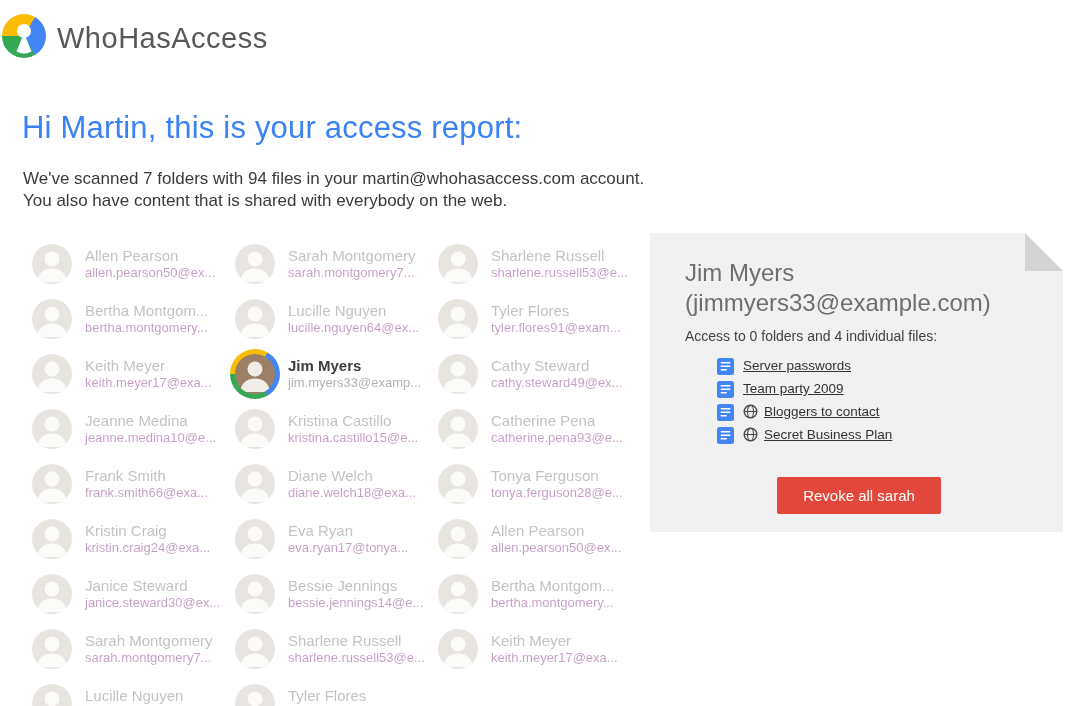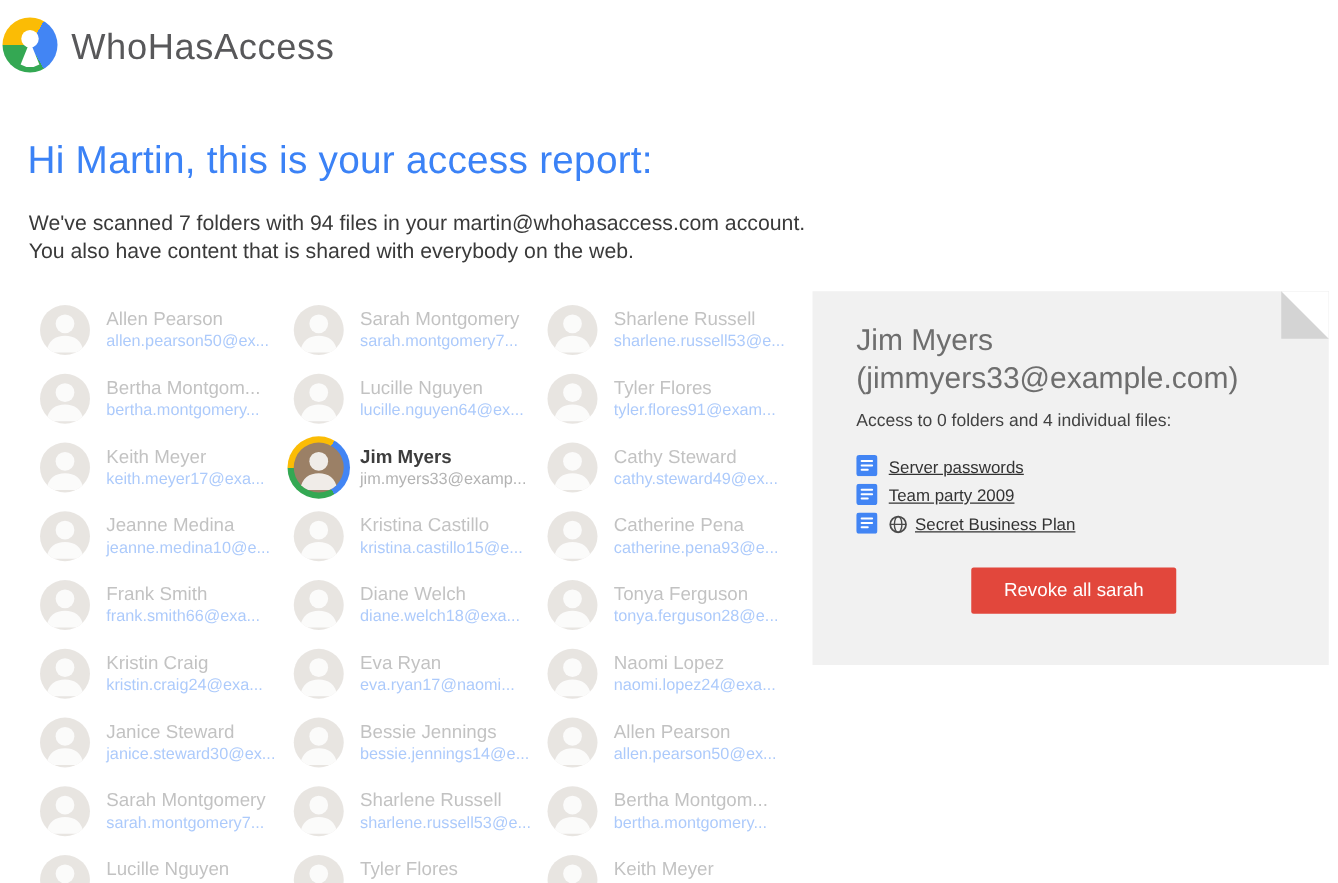--- a/index.html
+++ b/index.html
@@ -26,33 +26,33 @@
   .user.selected { opacity:1; }
   .avatar-wrap { width:50px; height:50px; flex:0 0 50px; display:flex; align-items:center; justify-content:center; }
   .avatar { width:40px; height:40px; border-radius:50%; background:#c9c2ba; overflow:hidden; position:relative; }
   .avatar svg { display:block; }
   .user.selected .avatar-wrap { border-radius:50%;
     background:conic-gradient(from -90deg, var(--accent-yellow) 0 120deg, var(--accent-blue) 120deg 240deg, var(--accent-green) 240deg 360deg); }
   .user.selected .avatar { width:40px; height:40px; background:#9b8066; }
   .u-text { margin-left:8px; min-width:0; }
   .u-name { font-size:15px; color:#6f6f6f; line-height:19px; white-space:nowrap; }
   .user.selected .u-name { color:#3d3d3d; font-weight:700; }
-  .u-email { font-size:13px; color:#3b82f6; line-height:16px; white-space:nowrap; }
+  .u-email { font-size:13px; color:#701a75; line-height:16px; white-space:nowrap; }
   .user.selected .u-email { color:#b3b3b3; }
 
   
   .panel { position:absolute; left:650px; top:233px; width:413px; height:299px;
     background:var(--panel-bg); }
   .fold-corner { position:absolute; top:0; right:0; width:0; height:0; border-style:solid;
     border-width:0 38px 38px 0; border-color:#ffffff #ffffff #d4d4d4 transparent; }
   .panel-inner { padding:25px 30px 0 35px; }
   .panel-title { font-size:24px; font-weight:300; color:#6e6e6e; line-height:30px; }
   .panel-access { margin-top:10px; font-size:14px; color:#424242; }
   .file-list { margin-top:14px; }
-  .file-item { display:flex; align-items:flex-end; height:23px; }
+  .file-item { display:flex; align-items:flex-start; height:23px;margin-left:32px; }
   .doc-icon { width:17px; height:17px; flex:0 0 17px; margin-right:9px; }
   .globe-icon { width:15px; height:15px; flex:0 0 15px; margin-right:6px; }
   .file-link { font-size:13.5px; color:#333; text-decoration:underline; cursor:pointer; white-space:nowrap; }
   .revoke-btn { display:block; margin:27px auto 0; background:var(--button-red); color:#fff;
     border:none; font-family:inherit; font-size:15px; padding:10px 26px; border-radius:2px; cursor:pointer; }
 </style>
 </head>
 <body>
 
 <div class="header">
@@ -288,21 +288,21 @@
     <div class="avatar-wrap">
       <div class="avatar">
         <svg width="40" height="40" viewBox="0 0 40 40">
           <circle cx="20" cy="15" r="7.5" fill="#ffffff" opacity="0.85"></circle>
           <path d="M5 38 C6.5 28 12.5 24.5 20 24.5 C27.5 24.5 33.5 28 35 38 Z" fill="#ffffff" opacity="0.85"></path>
         </svg>
       </div>
     </div>
     <div class="u-text">
       <div class="u-name">Eva Ryan</div>
-      <div class="u-email">eva.ryan17@naomi...</div>
+      <div class="u-email">eva.ryan17@tonya...</div>
     </div>
   </div>
 
   <div class="user">
     <div class="avatar-wrap">
       <div class="avatar">
         <svg width="40" height="40" viewBox="0 0 40 40">
           <circle cx="20" cy="15" r="7.5" fill="#ffffff" opacity="0.85"></circle>
           <path d="M5 38 C6.5 28 12.5 24.5 20 24.5 C27.5 24.5 33.5 28 35 38 Z" fill="#ffffff" opacity="0.85"></path>
         </svg>
@@ -413,34 +413,20 @@
           <path d="M5 38 C6.5 28 12.5 24.5 20 24.5 C27.5 24.5 33.5 28 35 38 Z" fill="#ffffff" opacity="0.85"></path>
         </svg>
       </div>
     </div>
     <div class="u-text">
       <div class="u-name">Tonya Ferguson</div>
       <div class="u-email">tonya.ferguson28@e...</div>
     </div>
   </div>
 
-  <div class="user">
-    <div class="avatar-wrap">
-      <div class="avatar">
-        <svg width="40" height="40" viewBox="0 0 40 40">
-          <circle cx="20" cy="15" r="7.5" fill="#ffffff" opacity="0.85"></circle>
-          <path d="M5 38 C6.5 28 12.5 24.5 20 24.5 C27.5 24.5 33.5 28 35 38 Z" fill="#ffffff" opacity="0.85"></path>
-        </svg>
-      </div>
-    </div>
-    <div class="u-text">
-      <div class="u-name">Naomi Lopez</div>
-      <div class="u-email">naomi.lopez24@exa...</div>
-    </div>
-  </div>
 
   <div class="user">
     <div class="avatar-wrap">
       <div class="avatar">
         <svg width="40" height="40" viewBox="0 0 40 40">
           <circle cx="20" cy="15" r="7.5" fill="#ffffff" opacity="0.85"></circle>
           <path d="M5 38 C6.5 28 12.5 24.5 20 24.5 C27.5 24.5 33.5 28 35 38 Z" fill="#ffffff" opacity="0.85"></path>
         </svg>
       </div>
     </div>
@@ -506,31 +492,45 @@
     <svg class="doc-icon" viewBox="0 0 17 17">
       <rect x="0" y="0" width="17" height="17" rx="2.5" fill="#4285f4"></rect>
       <rect x="3.5" y="4" width="10" height="1.6" rx="0.8" fill="#fff"></rect>
       <rect x="3.5" y="7.5" width="10" height="1.6" rx="0.8" fill="#fff"></rect>
       <rect x="3.5" y="11" width="6.5" height="1.6" rx="0.8" fill="#fff"></rect>
     </svg>
 
     <span class="file-link">Team party 2009</span>
   </div>
 
-
   <div class="file-item">
     <svg class="doc-icon" viewBox="0 0 17 17">
       <rect x="0" y="0" width="17" height="17" rx="2.5" fill="#4285f4"></rect>
       <rect x="3.5" y="4" width="10" height="1.6" rx="0.8" fill="#fff"></rect>
       <rect x="3.5" y="7.5" width="10" height="1.6" rx="0.8" fill="#fff"></rect>
       <rect x="3.5" y="11" width="6.5" height="1.6" rx="0.8" fill="#fff"></rect>
     </svg>
     <svg class="globe-icon" viewBox="0 0 15 15">
       <circle cx="7.5" cy="7.5" r="6.3" fill="none" stroke="#4a4a4a" stroke-width="1.4"></circle>
       <ellipse cx="7.5" cy="7.5" rx="3" ry="6.3" fill="none" stroke="#4a4a4a" stroke-width="1.1"></ellipse>
       <line x1="1.2" y1="7.5" x2="13.8" y2="7.5" stroke="#4a4a4a" stroke-width="1.1"></line>
     </svg>
+    <span class="file-link">Bloggers to contact</span>
+  </div>
+
+  <div class="file-item">
+    <svg class="doc-icon" viewBox="0 0 17 17">
+      <rect x="0" y="0" width="17" height="17" rx="2.5" fill="#4285f4"></rect>
+      <rect x="3.5" y="4" width="10" height="1.6" rx="0.8" fill="#fff"></rect>
+      <rect x="3.5" y="7.5" width="10" height="1.6" rx="0.8" fill="#fff"></rect>
+      <rect x="3.5" y="11" width="6.5" height="1.6" rx="0.8" fill="#fff"></rect>
+    </svg>
+    <svg class="globe-icon" viewBox="0 0 15 15">
+      <circle cx="7.5" cy="7.5" r="6.3" fill="none" stroke="#4a4a4a" stroke-width="1.4"></circle>
+      <ellipse cx="7.5" cy="7.5" rx="3" ry="6.3" fill="none" stroke="#4a4a4a" stroke-width="1.1"></ellipse>
+      <line x1="1.2" y1="7.5" x2="13.8" y2="7.5" stroke="#4a4a4a" stroke-width="1.1"></line>
+    </svg>
     <span class="file-link">Secret Business Plan</span>
   </div>
 </div>
     <button class="revoke-btn">Revoke all sarah</button>
   </div>
 </div>
 
 </body></html>

